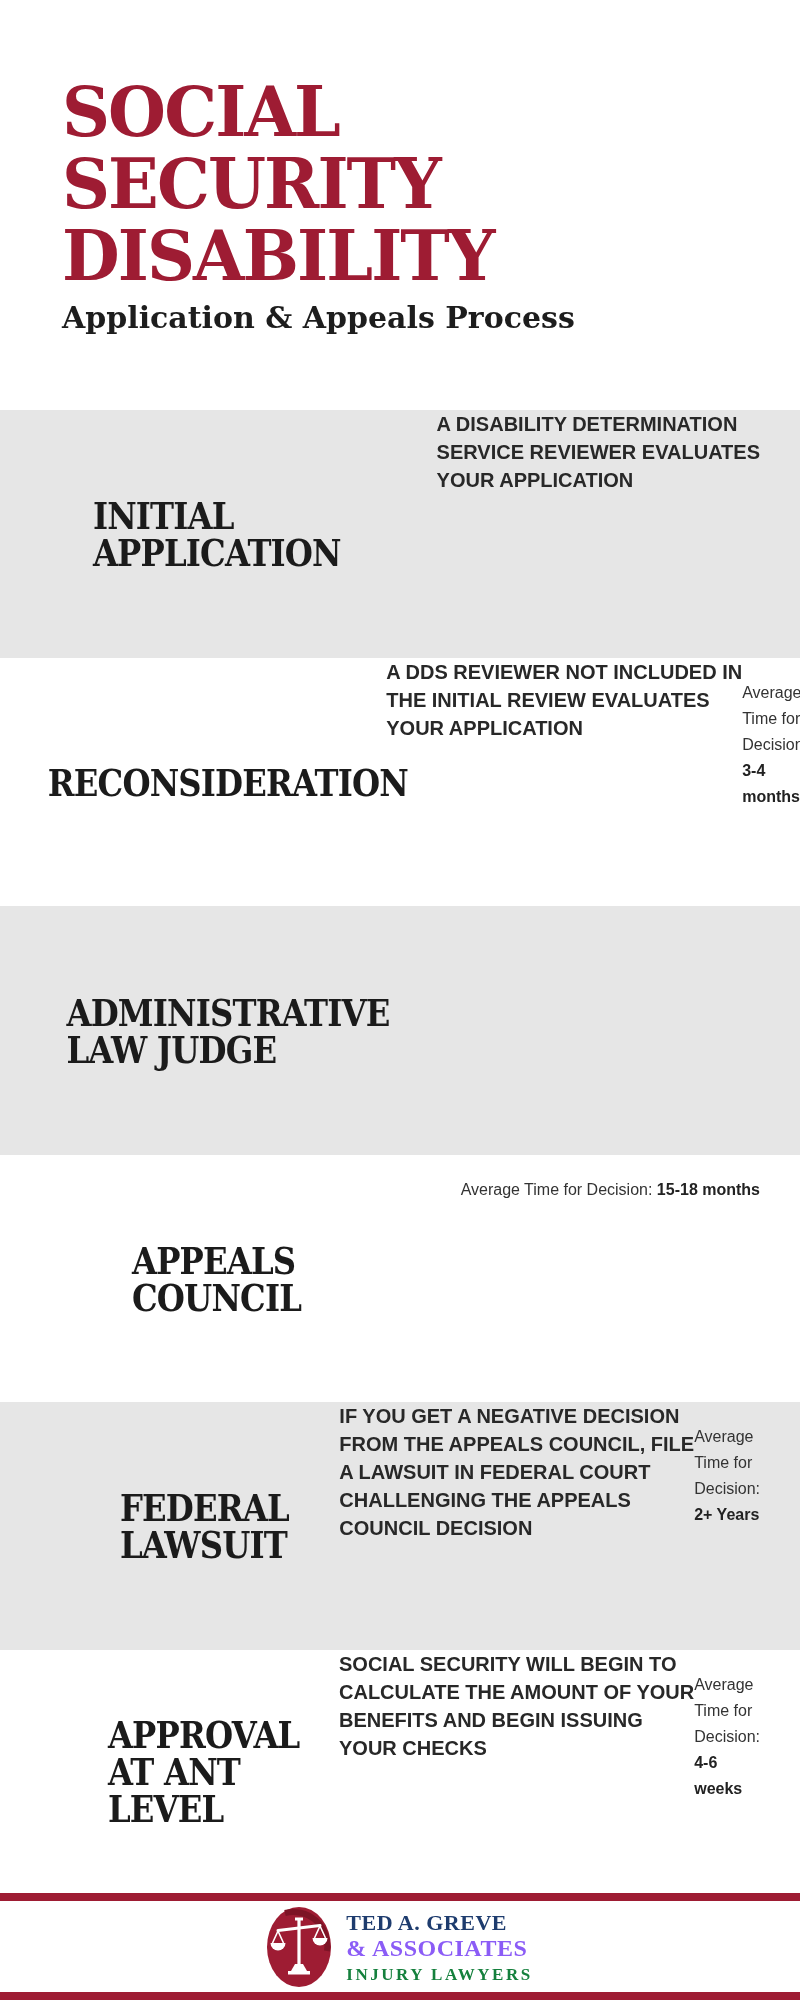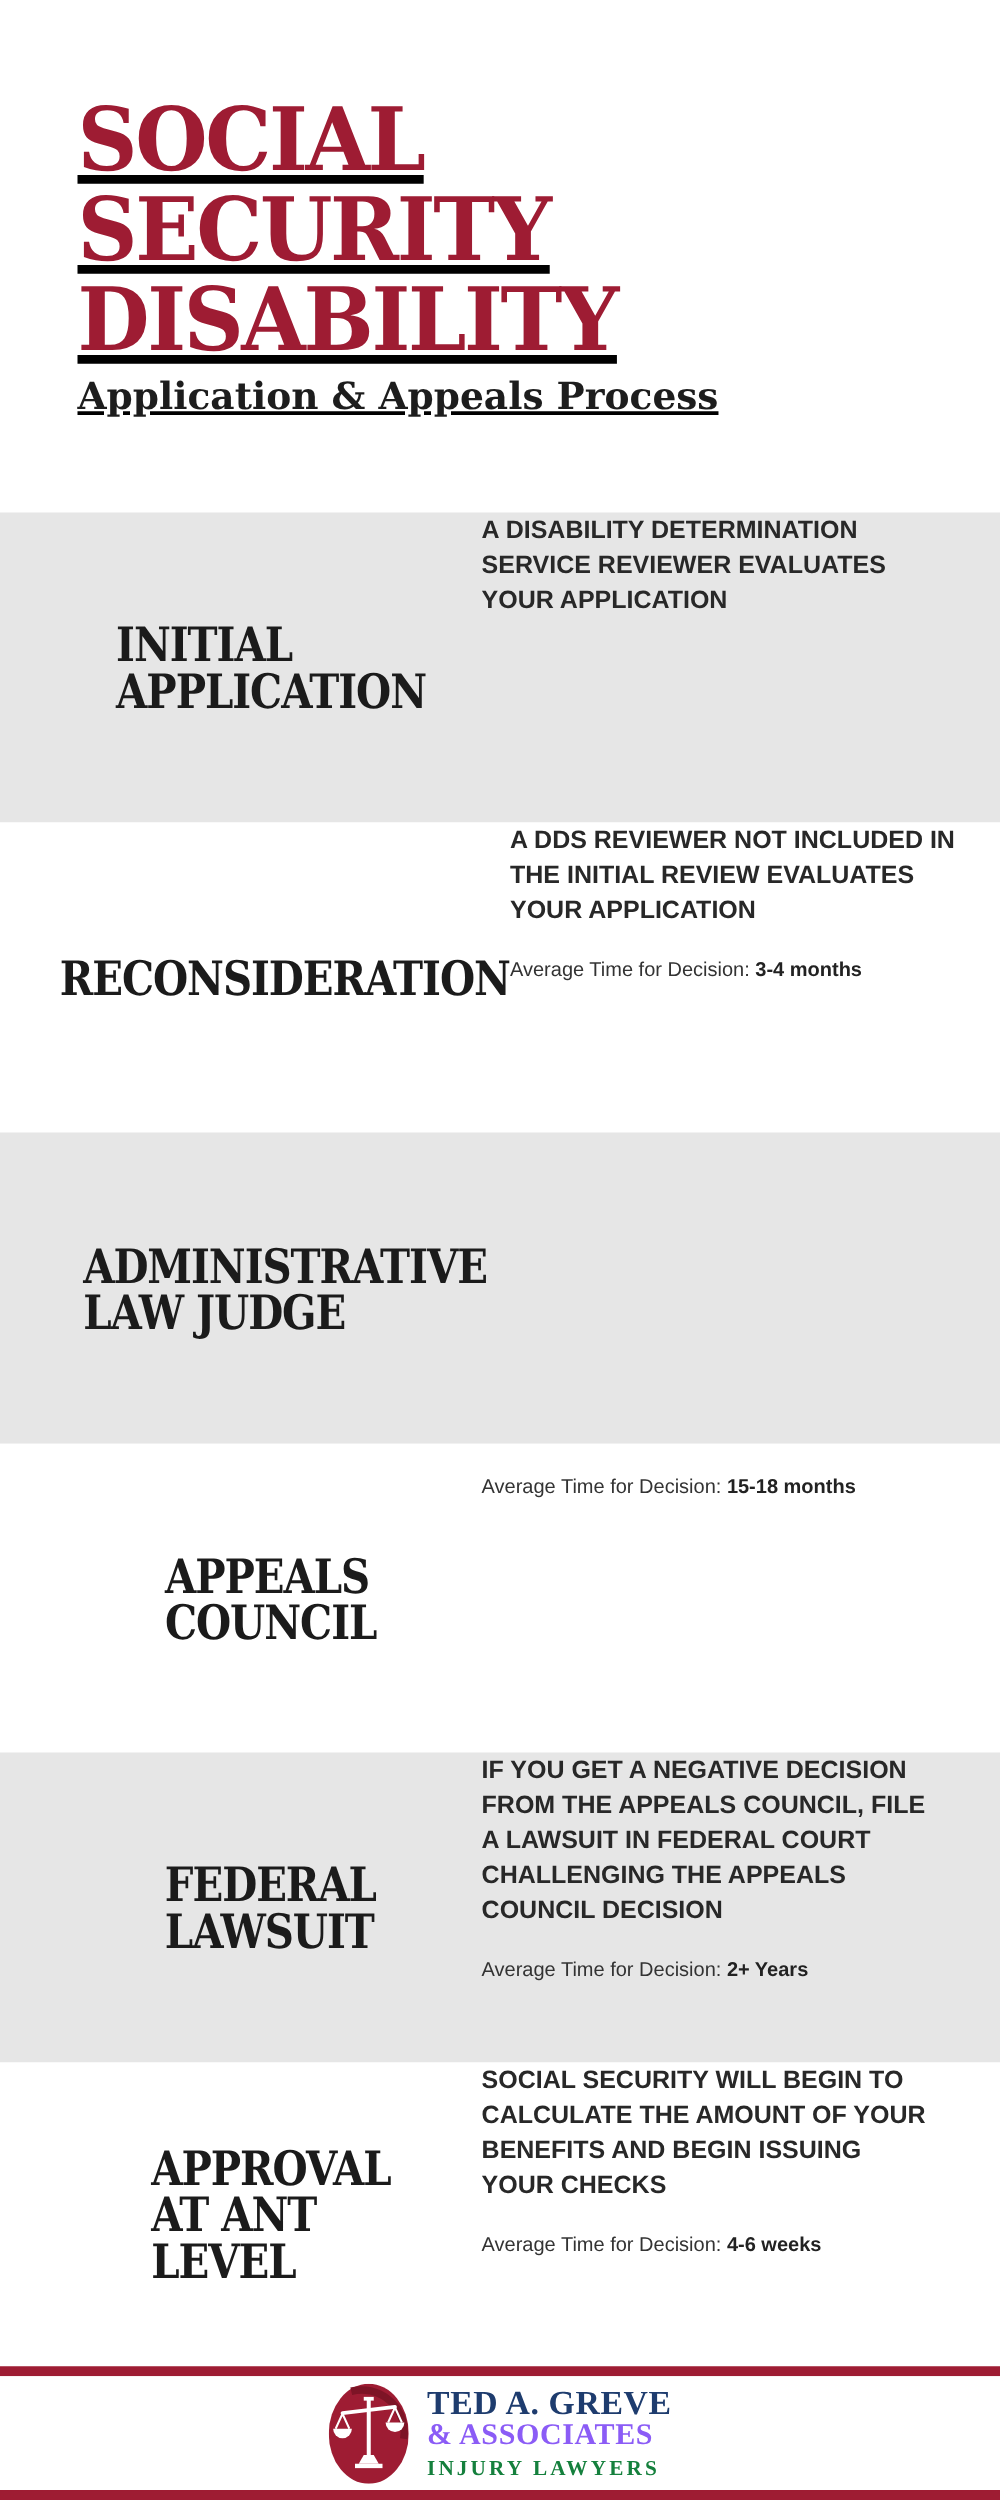--- a/index.html
+++ b/index.html
@@ -1,54 +1,54 @@
 <!DOCTYPE html>
 <html><head>
 <meta charset="utf-8">
 <style>
   html,body{margin:0;padding:0;}
   body{width:800px;background:#ffffff;font-family:"Liberation Sans",sans-serif;}
   .page{width:800px;height:2000px;position:relative;overflow:hidden;background:#fff;}
 
   
-  .header{height:410px;box-sizing:border-box;padding:76px 0 0 62px;background:#fff;text-decoration:underline;}
+  .header{height:410px;box-sizing:border-box;padding:76px 0 0 62px;background:#fff;}
   .title{
     font-family:"DejaVu Serif",serif;font-weight:800;color:#9E1C33;
     font-size:70px;line-height:72px;letter-spacing:-2px;white-space:pre;
     transform:scaleX(0.95);transform-origin:left top;margin:0;
   }
   .subtitle{
     font-family:"DejaVu Serif",serif;font-weight:800;color:#1d1d1d;
     font-size:30px;line-height:36px;margin-top:8px;white-space:pre;
   }
 
   
   .band{display:flex;align-items:stretch;background:#fff;}
   .band.gray{background:#E6E6E6;}
   .band .left{width:360px;display:flex;align-items:center;justify-content:center;padding-left:48px;}
-  .band .right{width:440px;box-sizing:border-box;padding-right:40px;display:flex;flex-direction:column;justify-content:flex-start;}
+  .band .right{width:440px;box-sizing:border-box;padding-right:40px;display:flex;flex-direction:row;justify-content:flex-end;}
   .step-heading{
     font-family:"DejaVu Serif",serif;font-weight:800;color:#1b1b1b;
     font-size:38px;line-height:37px;letter-spacing:-1px;white-space:pre;
     transform:scaleX(0.85);transform-origin:center center;text-align:left;
   }
   .step-body{
     font-weight:700;color:#282828;font-size:20px;line-height:28px;white-space:pre;
   }
   .step-avg{
     margin-top:22px;font-size:16px;line-height:26px;color:#333;max-width:372px;
   }
   .step-avg b{color:#222;}
 
   
   .redbar{height:8px;background:#9E1C33;}
   .footer{height:91px;background:#fff;display:flex;align-items:center;justify-content:center;gap:15px;}
   .logo-badge{width:64px;height:80px;flex:0 0 auto;}
   .logo-text{display:flex;flex-direction:column;justify-content:center;}
-  .firm1{font-family:"Liberation Serif",serif;font-weight:700;color:#1E3C6E;font-size:27px;line-height:27px;letter-spacing:0.5px;}
+  .firm1{font-family:"Liberation Serif",serif;font-weight:700;color:#1E3C6E;font-size:22px;line-height:27px;letter-spacing:0.5px;}
   .firm2{font-family:"Liberation Serif",serif;font-weight:700;color:#8b5cf6;font-size:24px;line-height:25px;letter-spacing:0.5px;}
   .tagline{font-family:"Liberation Serif",serif;font-weight:700;color:#15803d;font-size:17px;line-height:19px;letter-spacing:2.5px;margin-top:4px;}
 </style>
 </head>
 <body>
 
 <div class="page">
 
   <div class="header">
     <div class="title">SOCIAL

